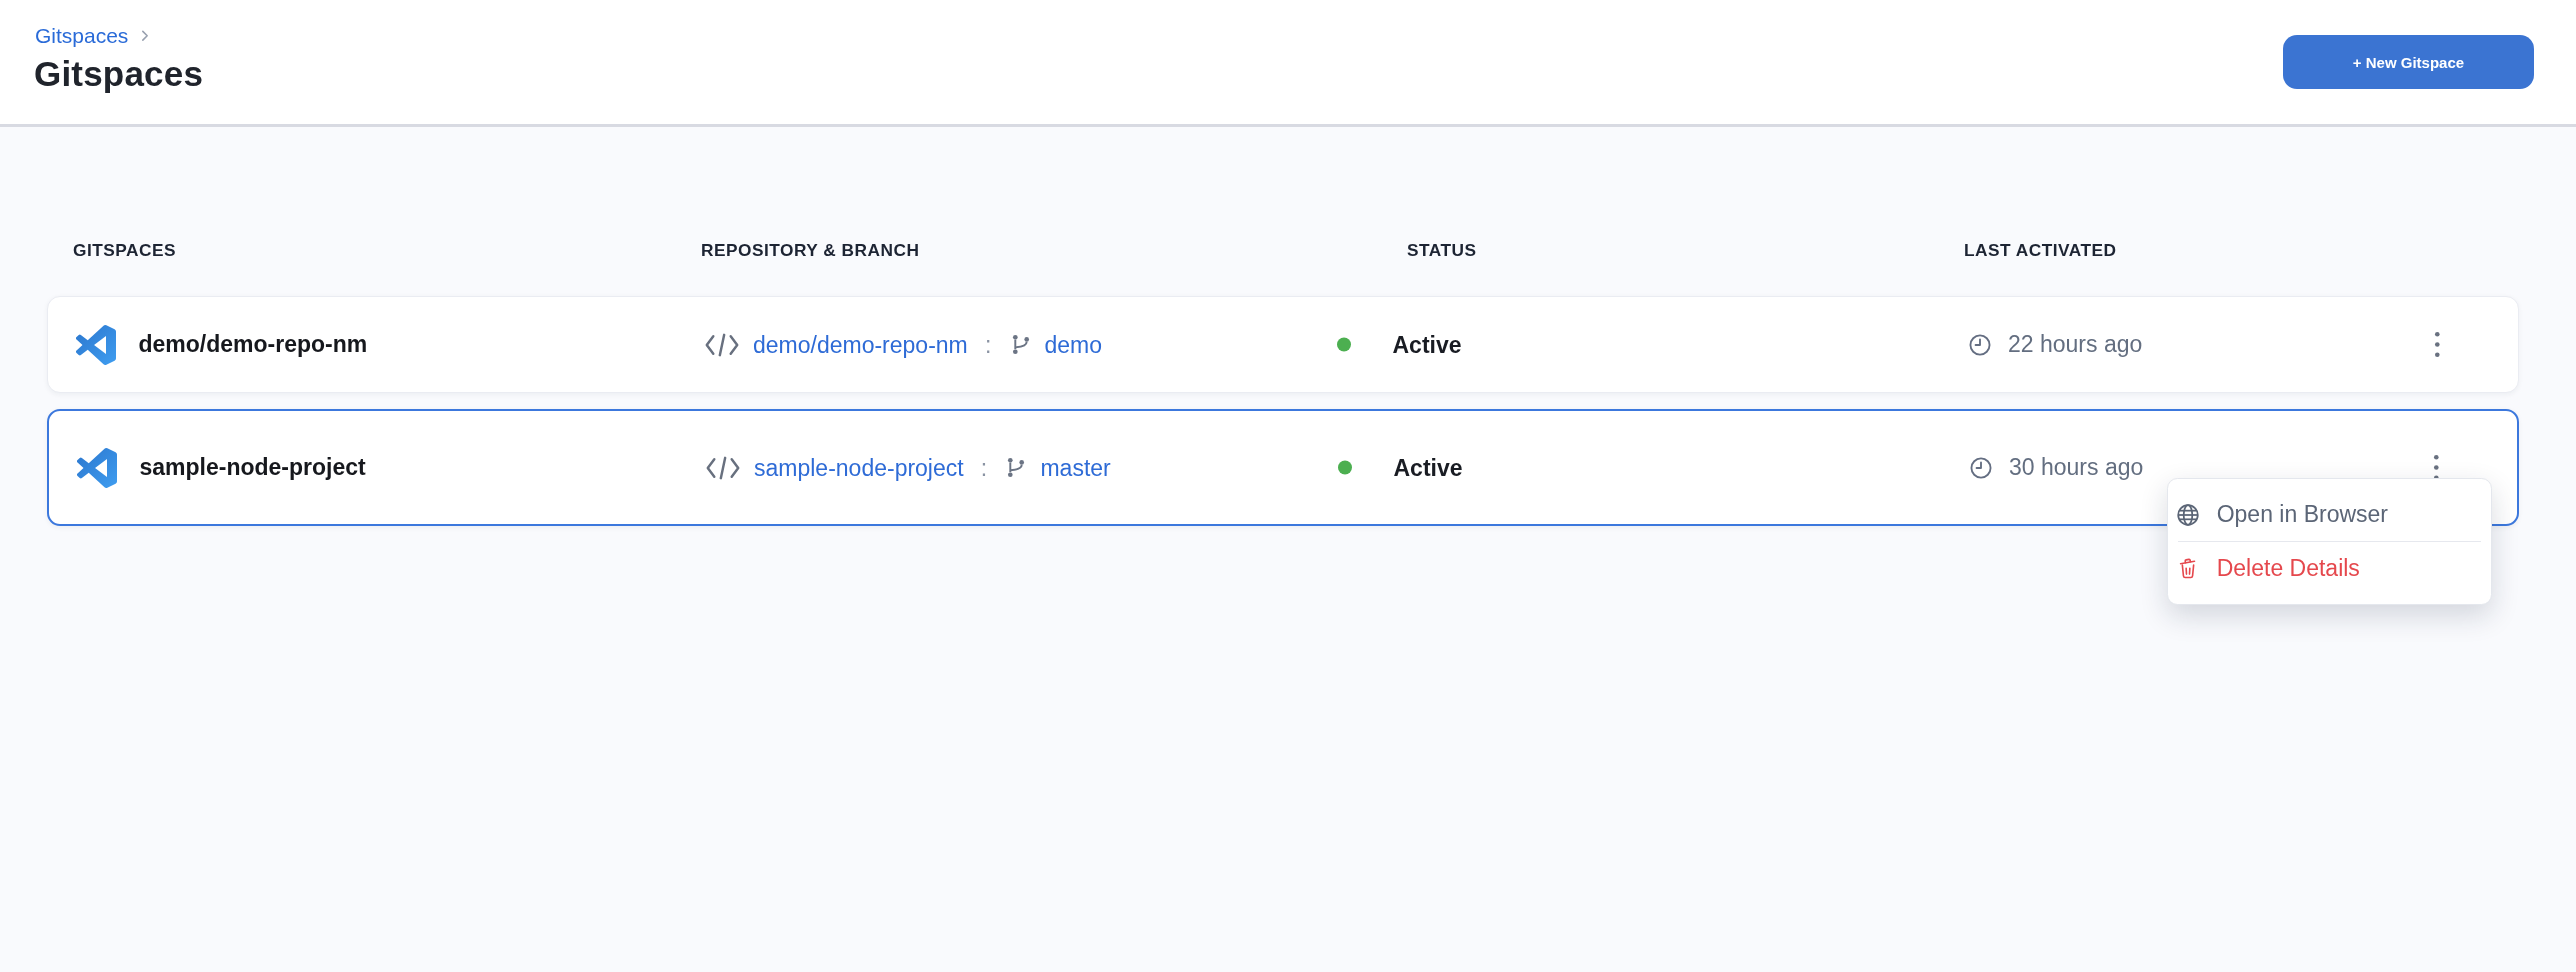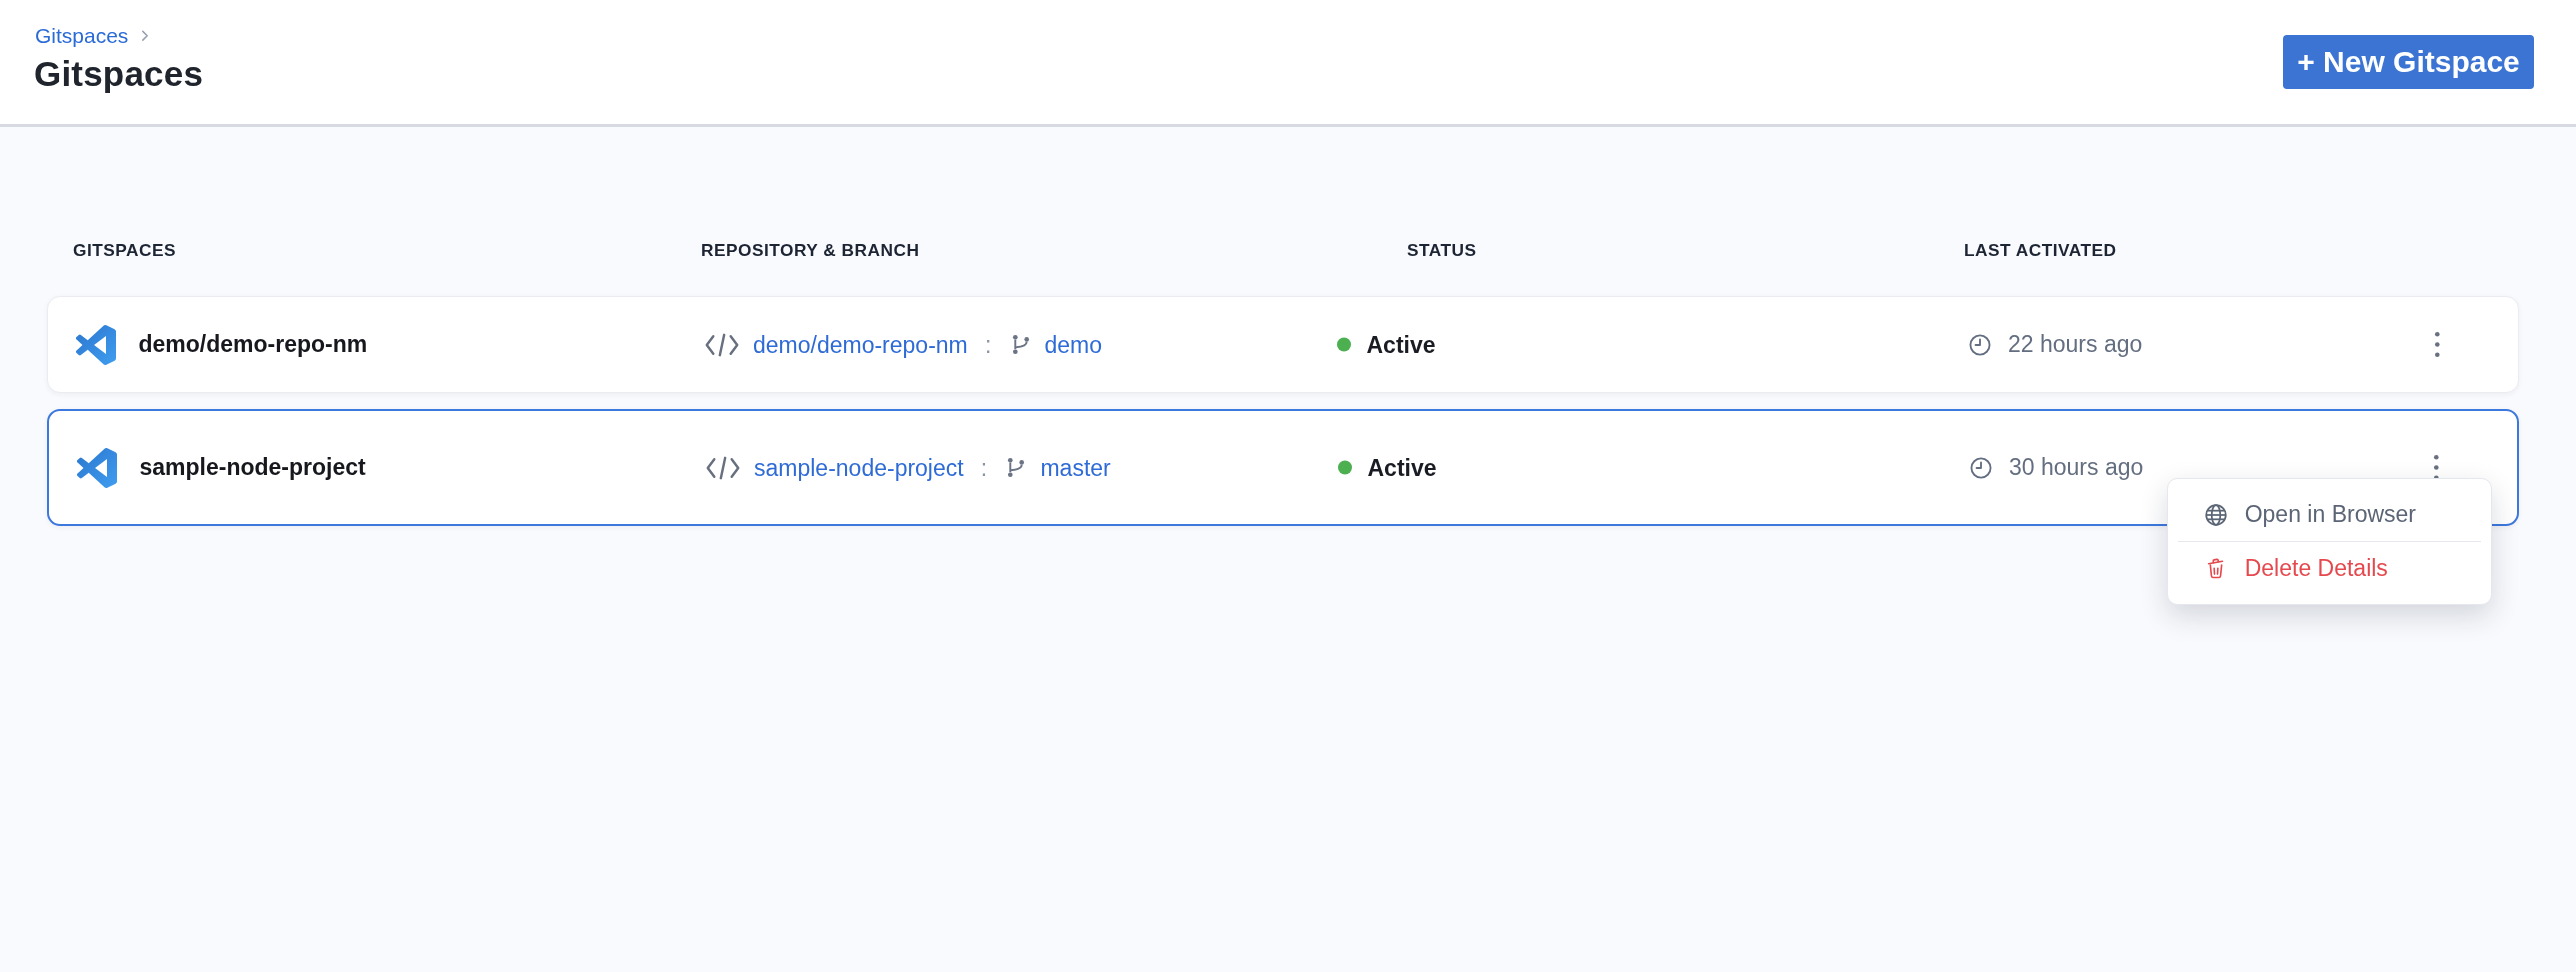--- a/index.html
+++ b/index.html
@@ -8,22 +8,22 @@
     font-family:"Liberation Sans","DejaVu Sans",sans-serif;
     background:#ffffff;
   }
   
   .topbar{position:absolute;left:0;top:0;width:100%;height:124px;background:#ffffff;}
   .breadcrumb{position:absolute;left:35px;top:24px;display:flex;align-items:center;gap:8.6px;}
   .breadcrumb a{font-size:21px;color:#2a6bd8;text-decoration:none;}
   .page-title{position:absolute;left:34px;top:54px;font-size:35px;font-weight:700;color:#20242c;letter-spacing:0.2px;}
   .new-btn{
     position:absolute;right:42px;top:35px;width:251px;height:54px;
-    background:#3b74d2;border:none;border-radius:4px;cursor:pointer;
-    color:#ffffff;font-size:30px;font-weight:700;font-family:inherit;
+    background:#3b74d2;border:none;border-radius:14px;cursor:pointer;
+    color:#ffffff;font-size:15px;font-weight:700;font-family:inherit;
     display:flex;align-items:center;justify-content:center;
   }
   .topbar-divider{position:absolute;left:0;top:124px;width:100%;height:2.6px;background:#d8dae2;}
   
   .content-bg{position:absolute;left:0;top:127px;width:100%;height:846px;background:#f9fafd;}
   .col-head{position:absolute;top:240px;font-size:17.3px;font-weight:700;color:#1d2433;letter-spacing:0.5px;}
   .col-head.c0{left:73px}.col-head.c1{left:701px}.col-head.c2{left:1407px}.col-head.c3{left:1964px}
   
   .row{
     position:absolute;left:47px;width:2472px;box-sizing:border-box;
@@ -34,35 +34,35 @@
   .row.r1{top:409px;height:117px;border:2.6px solid #3c78dd;}
   .cell{position:absolute;top:50%;transform:translateY(-50%);display:flex;align-items:center;}
   .cell.gitspace{left:28px;gap:22.5px;}
   .cell.repo{left:655px;gap:12px;}
   .cell.status{left:1289px;gap:15.5px;}
   .cell.time{left:1918px;gap:14px;}
   .gs-name{font-size:23px;font-weight:700;color:#16181d;}
   .repo-link,.branch-link{font-size:23px;color:#2e6bd6;text-decoration:none;}
   .colon{font-size:23px;color:#8a93a3;margin:0 5.2px;}
   .status-dot{width:14px;height:14px;border-radius:50%;background:#4caf50;}
-  .status-text{font-size:23px;font-weight:700;color:#191c23;}
+  .status-text{font-size:23px;font-weight:700;color:#191c23;margin-left:26px;}
   .time-text{font-size:23px;color:#636e80;text-align:right;}
   .kebab-btn{
     position:absolute;right:57px;top:50%;transform:translateY(-50%);
     width:48px;height:62px;border:none;background:transparent;cursor:pointer;
     display:flex;align-items:center;justify-content:center;
   }
   
   .menu{
     position:absolute;left:2167px;top:478px;width:325px;box-sizing:border-box;z-index:10;
     background:#ffffff;border:0.9px solid #e4e7ed;border-radius:10.4px;
     box-shadow:0 10.4px 28px rgba(20,30,55,.16);padding:9.5px 0;
   }
   .menu-item{
-    height:52px;display:flex;align-items:center;gap:14.7px;padding:0 14px;cursor:pointer;margin-left:20px;
+    height:52px;display:flex;align-items:center;gap:14.7px;padding:0 6px;cursor:pointer;
   }
   .menu-item .mi-label{font-size:23px;color:#5b6576;white-space:nowrap;}
   .menu-item.danger .mi-label{color:#e5484d;}
   .menu-sep{height:0.9px;background:#e6e8ee;margin:0 10.4px;}
   .mi-icon{width:28px;height:28px;flex:0 0 28px;display:flex;align-items:center;justify-content:center;}
   svg{display:block;}
 </style>
 </head>
 <body>
 

